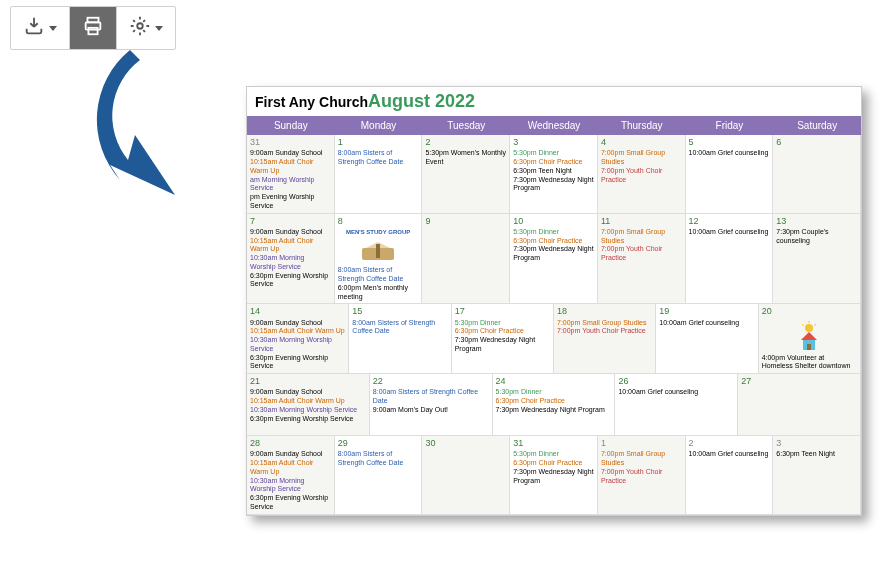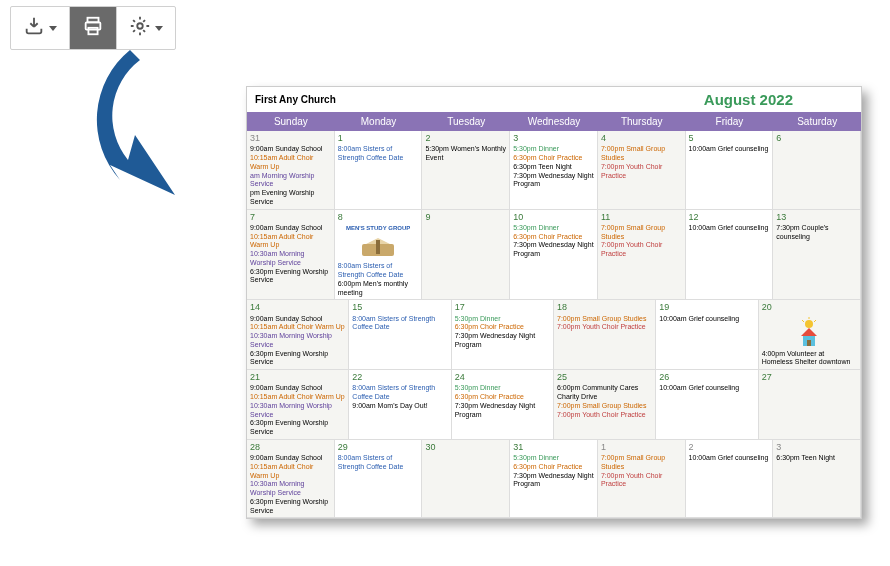--- a/index.html
+++ b/index.html
@@ -51,28 +51,28 @@
     background: #fff;
     box-shadow: 6px 6px 10px rgba(0,0,0,0.35);
     border: 1px solid #ccc;
   }
   .cal-header {
     display: flex;
     align-items: center;
     padding: 4px 8px;
   }
   .church-name {
-    font-size: 10px;
+    font-size: 14px;
     font-weight: bold;
     color: #000;
   }
   .month-title {
     flex: 1;
-    text-align: right;
-    font-size: 15px;
+    text-align: left;
+    font-size: 18px;
     color: #3a9a5a;
     font-weight: 600;
     margin-right: 60px;
   }
   .dow-row {
     display: flex;
     background: #8a73b5;
   }
   .dow {
     flex: 1;
@@ -311,26 +311,20 @@
           <span class="daynum">22</span>
           <div class="ev c-blue">8:00am Sisters of Strength Coffee Date</div>
           <div class="ev c-black">9:00am Mom's Day Out!</div>
         </div>
         <div class="day">
           <span class="daynum">24</span>
           <div class="ev c-green">5:30pm Dinner</div>
           <div class="ev c-orange">6:30pm Choir Practice</div>
           <div class="ev c-black">7:30pm Wednesday Night Program</div>
         </div>
-        <div class="day bg-alt">
-          <span class="daynum">25</span>
-          <div class="ev c-black">6:00pm Community Cares Charity Drive</div>
-          <div class="ev c-orange">7:00pm Small Group Studies</div>
-          <div class="ev c-red">7:00pm Youth Choir Practice</div>
-        </div>
         <div class="day">
           <span class="daynum">26</span>
           <div class="ev c-black">10:00am Grief counseling</div>
         </div>
         <div class="day bg-alt">
           <span class="daynum">27</span>
         </div>
       </div>
       <div class="week">
         <div class="day bg-alt">

